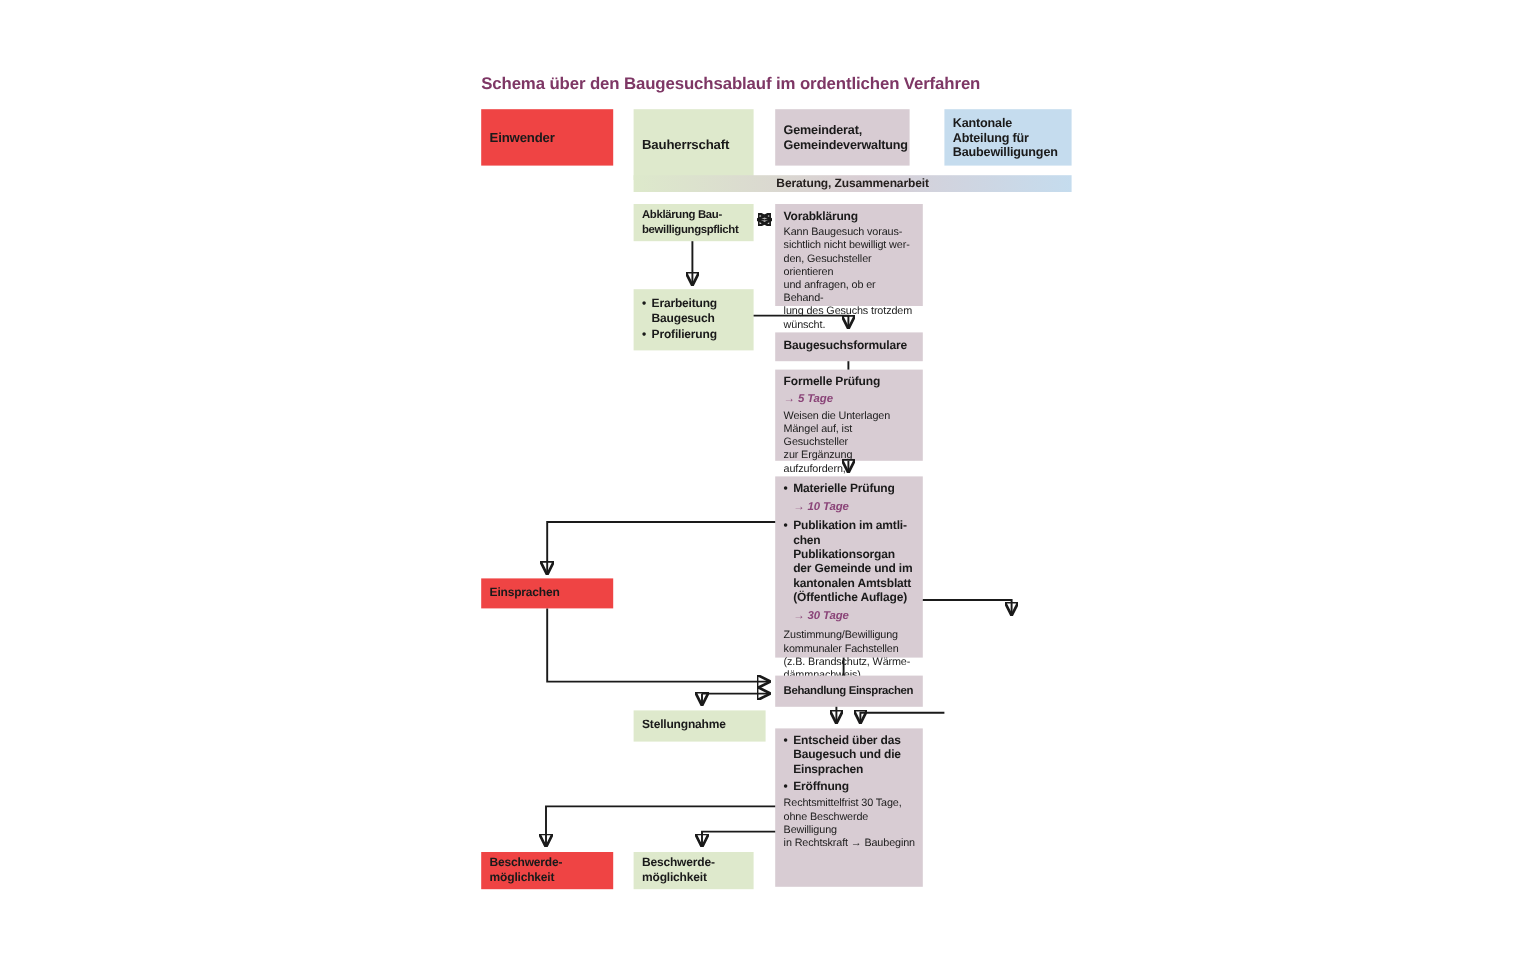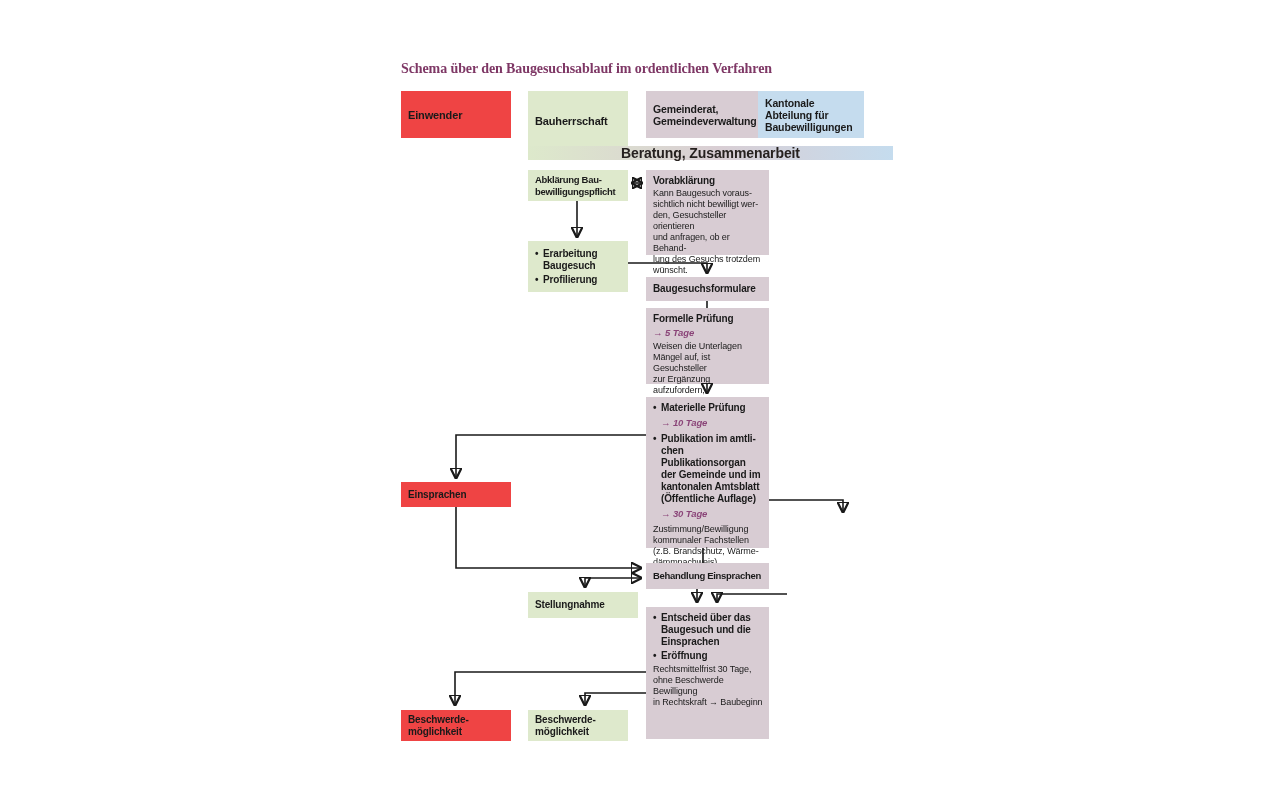--- a/index.html
+++ b/index.html
@@ -3,37 +3,37 @@
 <meta charset="utf-8">
 <style>
   html,body{margin:0;padding:0;background:#ffffff;}
   #canvas{
     position:relative;width:1280px;height:801px;background:#ffffff;
     font-family:"Liberation Sans","DejaVu Sans",sans-serif;
     color:#1a1a1a;overflow:hidden;
   }
   #page-title{
     position:absolute;left:401px;top:61px;
-    font-size:14px;font-weight:bold;color:#7e3765;letter-spacing:-0.1px;font-family:Liberation Serif, serif;
+    font-size:14px;font-weight:bold;color:#7e3765;letter-spacing:-0.1px;
   }
   .box{position:absolute;box-sizing:border-box;display:flex;flex-direction:column;justify-content:center;padding:4px 5px 4px 7px;}
   .box.topalign{justify-content:flex-start;padding-top:5px;}
   .orange{background:#ef4444;justify-content:center;}
   .green{background:#dee9cc;}
   .mauve{background:#d8ccd3;}
   .blue{background:#c5dcee;}
   .gradbar{
     position:absolute;box-sizing:border-box;
     background:linear-gradient(to right,#dde9cb 0%,#d9ced4 52%,#c5dcee 100%);
     display:flex;align-items:center;justify-content:center;
   }
   .lbl{font-size:10px;font-weight:bold;line-height:12px;white-space:pre-line;letter-spacing:-0.15px;}
   .lbl.nowrap{white-space:nowrap;}
   .lbl.sm{font-size:9.5px;letter-spacing:-0.3px;}
-  .bartext{font-size:14px;font-weight:bold;color:#26211f;letter-spacing:-0.1px;}
+  .bartext{font-size:10px;font-weight:bold;color:#26211f;letter-spacing:-0.1px;}
   .btitle{font-size:10px;font-weight:bold;line-height:12px;margin-bottom:1px;white-space:pre-line;letter-spacing:-0.15px;}
   .body{font-size:9px;line-height:11px;white-space:pre-line;color:#1b1b1b;letter-spacing:-0.1px;}
   .dur{font-size:9.5px;font-weight:bold;font-style:italic;color:#8a4478;line-height:11px;white-space:pre-line;margin:1px 0 3px 0;letter-spacing:-0.1px;}
   .dur.blueacc{color:#2e7cb8;}
   .bullet{display:flex;margin-bottom:2px;}
   .bullet .dot{width:8px;flex:0 0 8px;font-size:10px;font-weight:bold;line-height:12px;}
   .bullet .btxt{flex:1;}
   .bullet .dot.inv{visibility:hidden;}
   .arrowblue{color:#2e7cb8;font-weight:bold;}
   .gap2{height:2px;}
@@ -50,21 +50,21 @@
   <div class="box orange" style="left:401px;top:91px;width:110px;height:47px">
     <div class="lbl" style="font-size:11px">Einwender</div>
   </div>
   <div class="box green" style="left:528px;top:91px;width:100px;height:59px">
     <div class="lbl" style="font-size:11px">Bauherrschaft</div>
   </div>
   <div class="box mauve" style="left:646px;top:91px;width:112px;height:47px">
     <div class="lbl" style="font-size:10.5px">Gemeinderat,
 Gemeindeverwaltung</div>
   </div>
-  <div class="box blue" style="left:758px;top:91px;width:106px;height:47px">
+  <div class="box blue" style="left:787px;top:91px;width:106px;height:47px">
     <div class="lbl" style="font-size:10.5px">Kantonale
 Abteilung für
 Baubewilligungen</div>
   </div>
 
   <div class="gradbar" style="left:528px;top:146px;width:365px;height:14px">
     <span class="bartext">Beratung, Zusammenarbeit</span>
   </div>
 
   <div class="box green" style="left:528px;top:170px;width:100px;height:31px">

